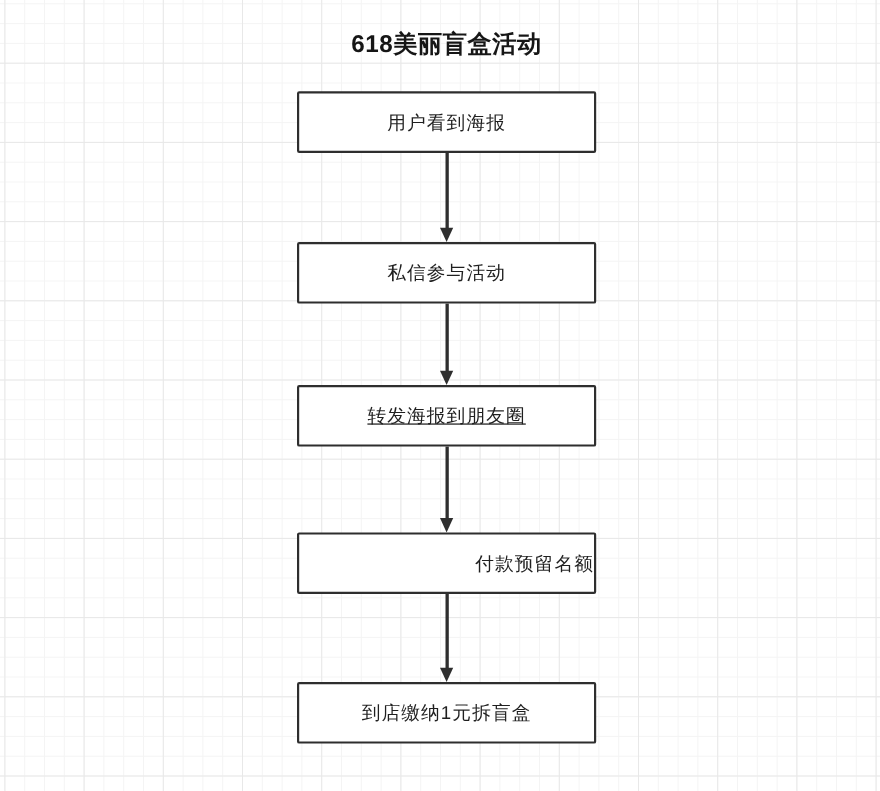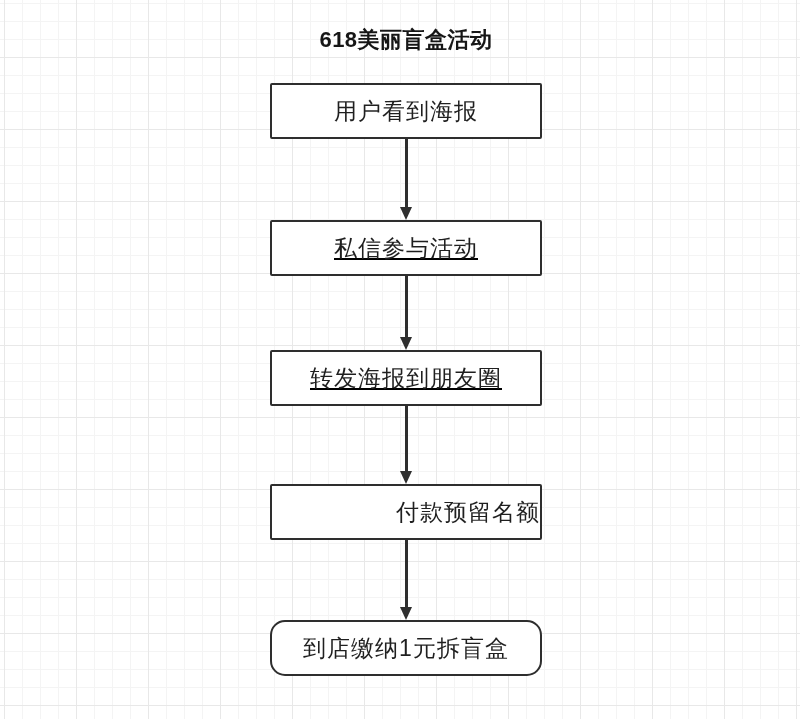--- a/index.html
+++ b/index.html
@@ -41,30 +41,30 @@
     height: 56px;
     box-sizing: border-box;
     background: #ffffff;
     border: 2.5px solid #2e2e2e;
     border-radius: 2px;
     display: flex;
     align-items: center;
     justify-content: center;
   }
   .node .label {
-    font-size: 23px;
+    font-size: 17px;
     color: #1f1f1f;
     letter-spacing: 1px;
     white-space: nowrap;
   }
   .node1 { top: 83px; }
-  .node2 { top: 220px; text-decoration: underline; }
+  .node2 { top: 220px; }
   .node3 { top: 350px; text-decoration: underline; }
   .node4 { top: 484px; justify-content: flex-end; }
-  .node5 { top: 620px; border-radius: 15px; }
+  .node5 { top: 620px; }
   .conn {
     position: absolute;
     left: 399.5px;
     width: 13px;
   }
   .conn1 { top: 139px; height: 81px; }
   .conn2 { top: 276px; height: 74px; }
   .conn3 { top: 406px; height: 78px; }
   .conn4 { top: 540px; height: 80px; }
   .conn .line {

